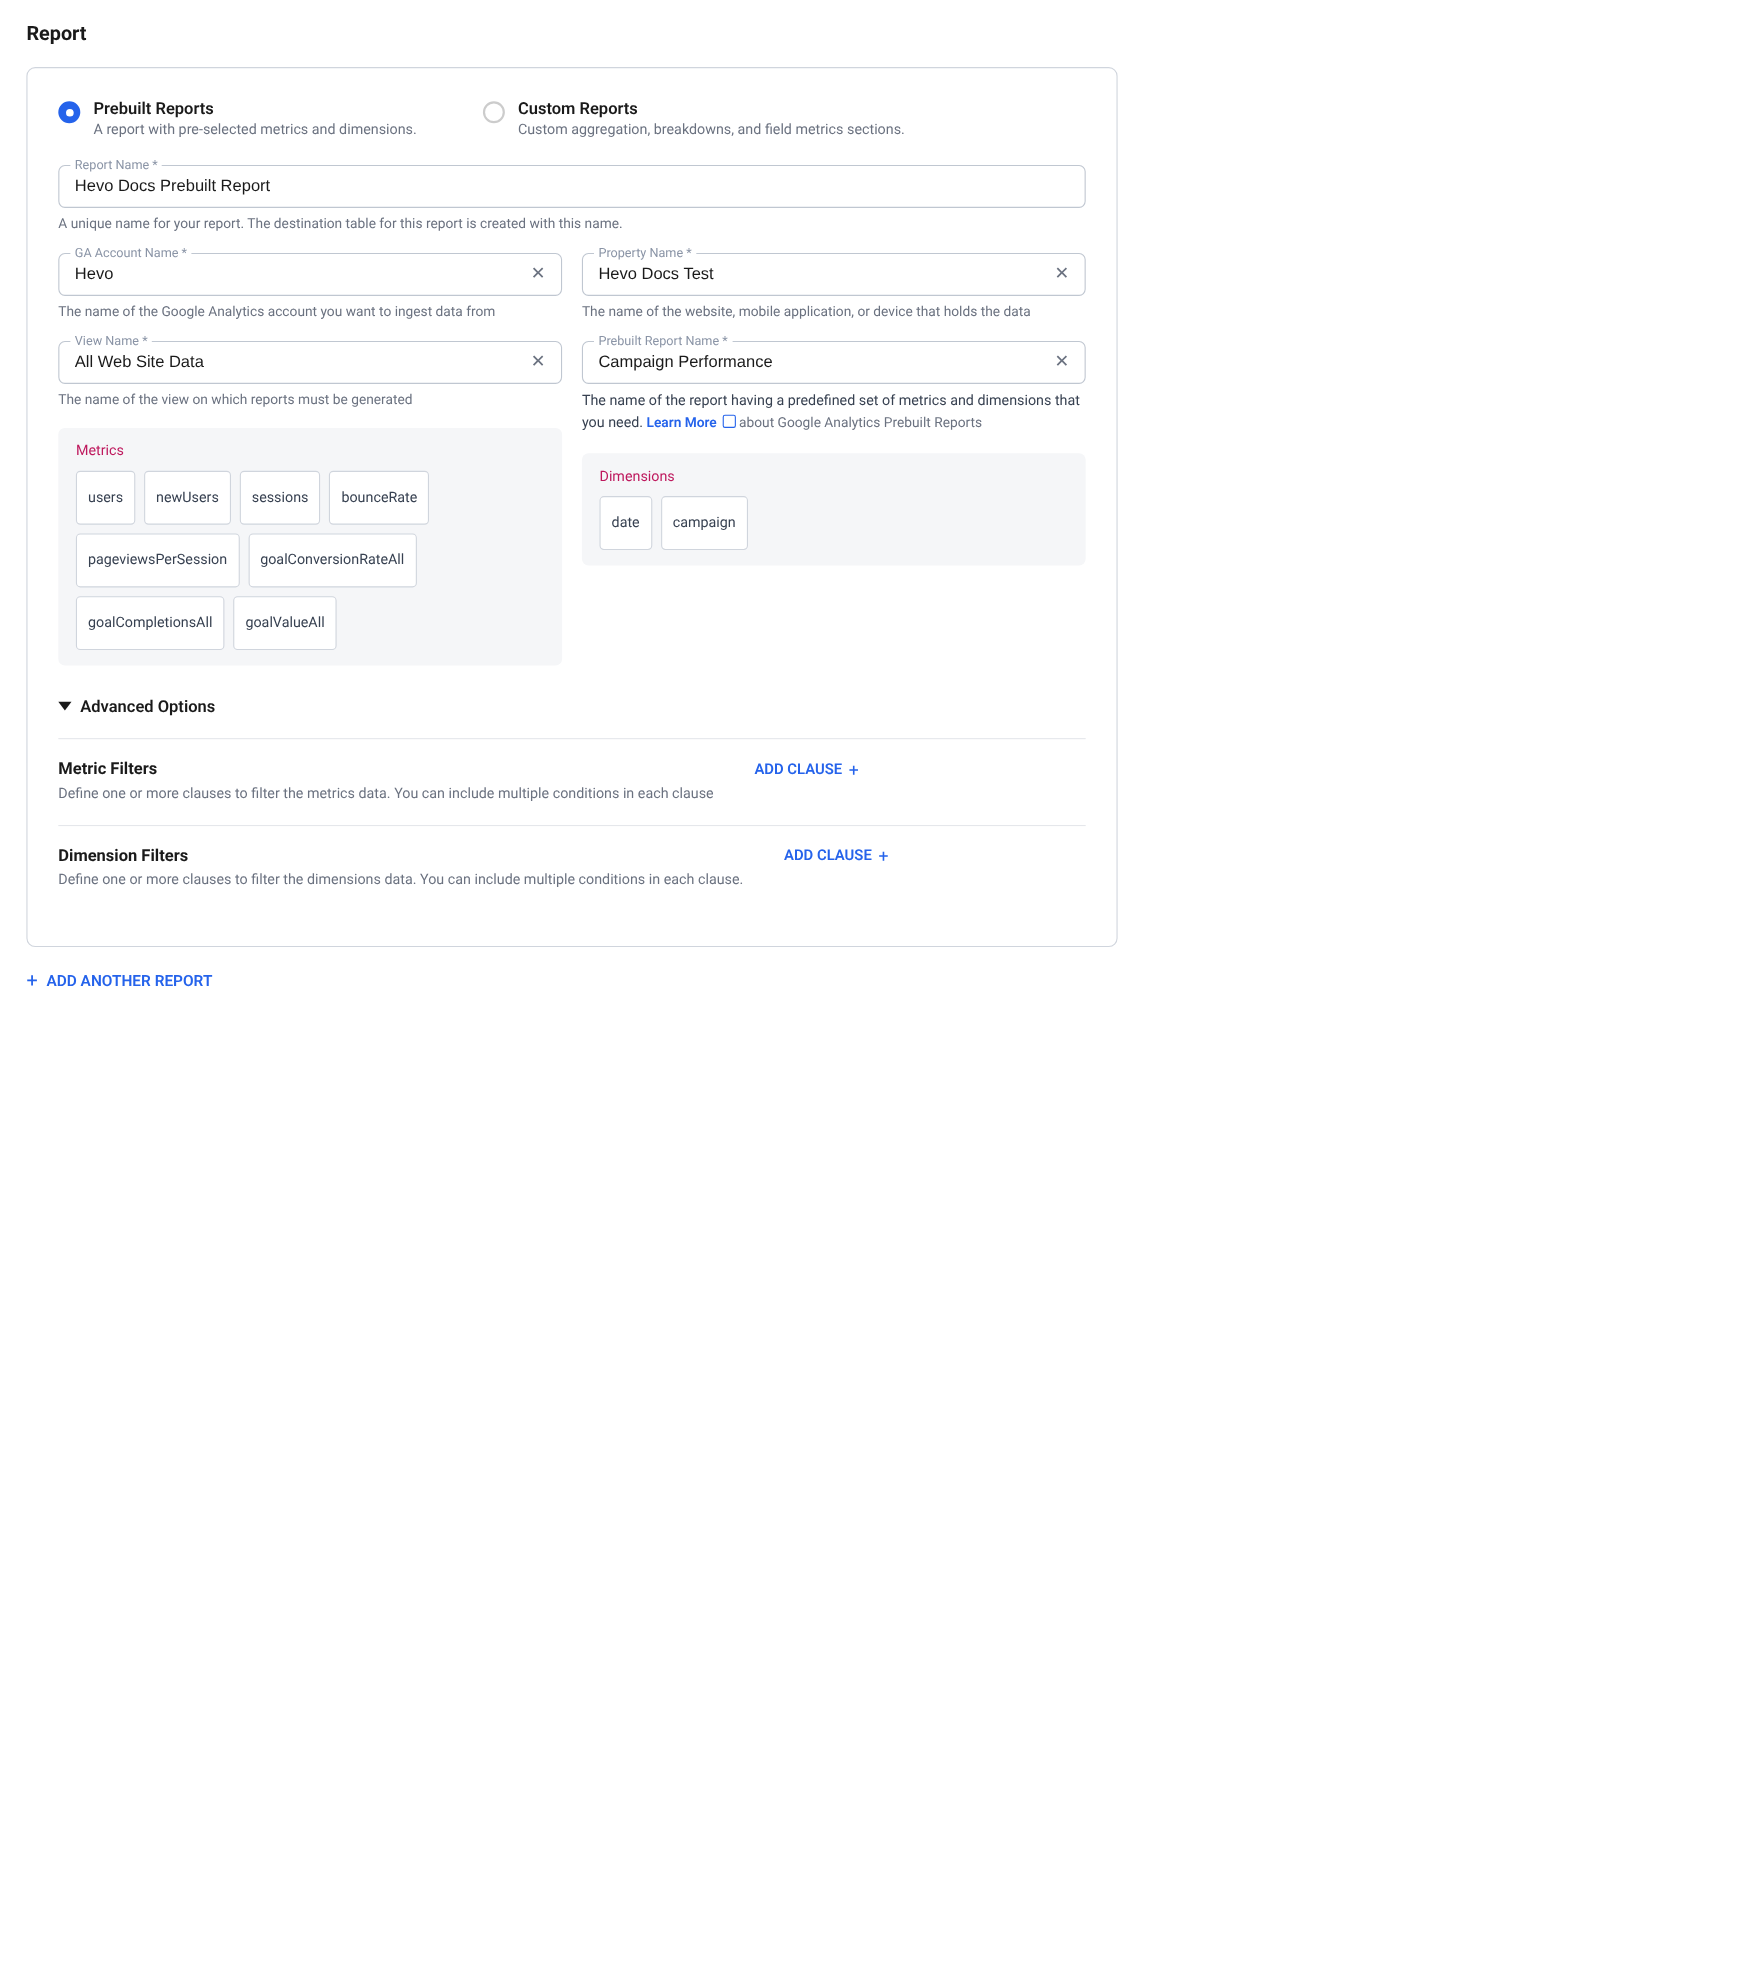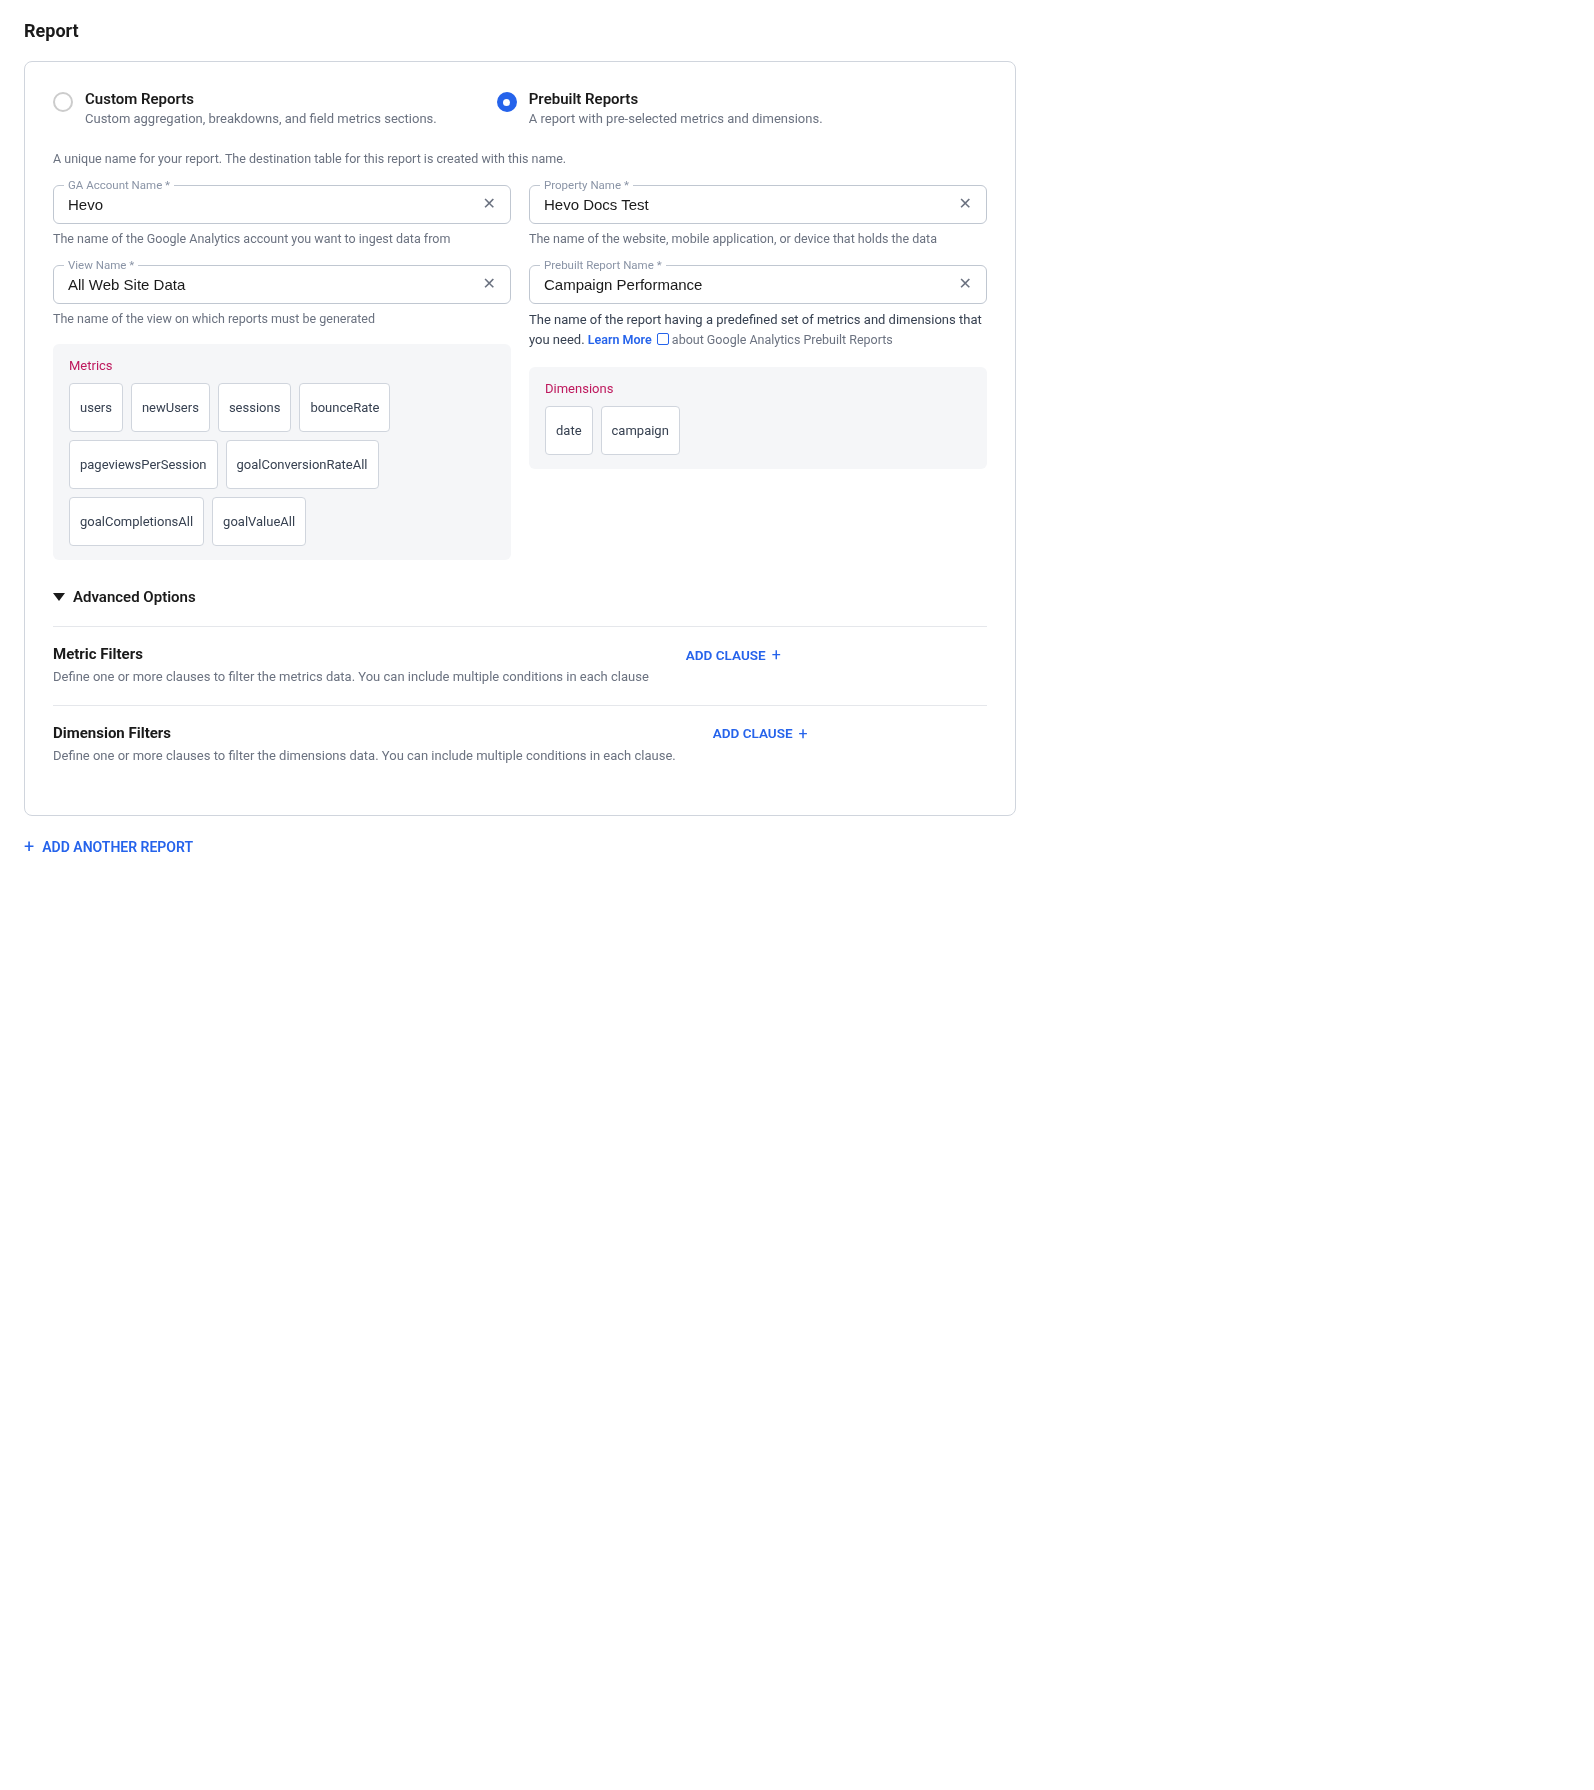--- a/index.html
+++ b/index.html
@@ -250,35 +250,41 @@
   </style>
 </head>
 <body>
 
 <div class="page-title">Report</div>
 
 <div class="card">
 
   <div class="radio-row">
     <div class="radio-option">
+      <div class="radio-circle selected"></div>
+      <div>
+        <div class="radio-label-title">Prebuilt Reports</div>
+        <div class="radio-label-desc">A report with pre-selected metrics and dimensions.</div>
+      </div>
+    </div>
+    <div class="radio-option">
       <div class="radio-circle"></div>
       <div>
         <div class="radio-label-title">Custom Reports</div>
         <div class="radio-label-desc">Custom aggregation, breakdowns, and field metrics sections.</div>
       </div>
     </div>
-    <div class="radio-option">
-      <div class="radio-circle selected"></div>
-      <div>
-        <div class="radio-label-title">Prebuilt Reports</div>
-        <div class="radio-label-desc">A report with pre-selected metrics and dimensions.</div>
-      </div>
-    </div>
-  </div>
-
+  </div>
+
+  <div class="field-group">
+    <span class="field-label">Report Name *</span>
+    <div class="field-value">
+      <input type="text" value="Hevo Docs Prebuilt Report" style="">
+    </div>
+  </div>
   <div class="field-hint">A unique name for your report. The destination table for this report is created with this name.</div>
 
   <div class="two-col">
     <div>
       <div class="field-group">
         <span class="field-label">GA Account Name *</span>
         <div class="field-value">
           <input type="text" value="Hevo" style="">
           <span class="x-btn">✕</span>
         </div>

